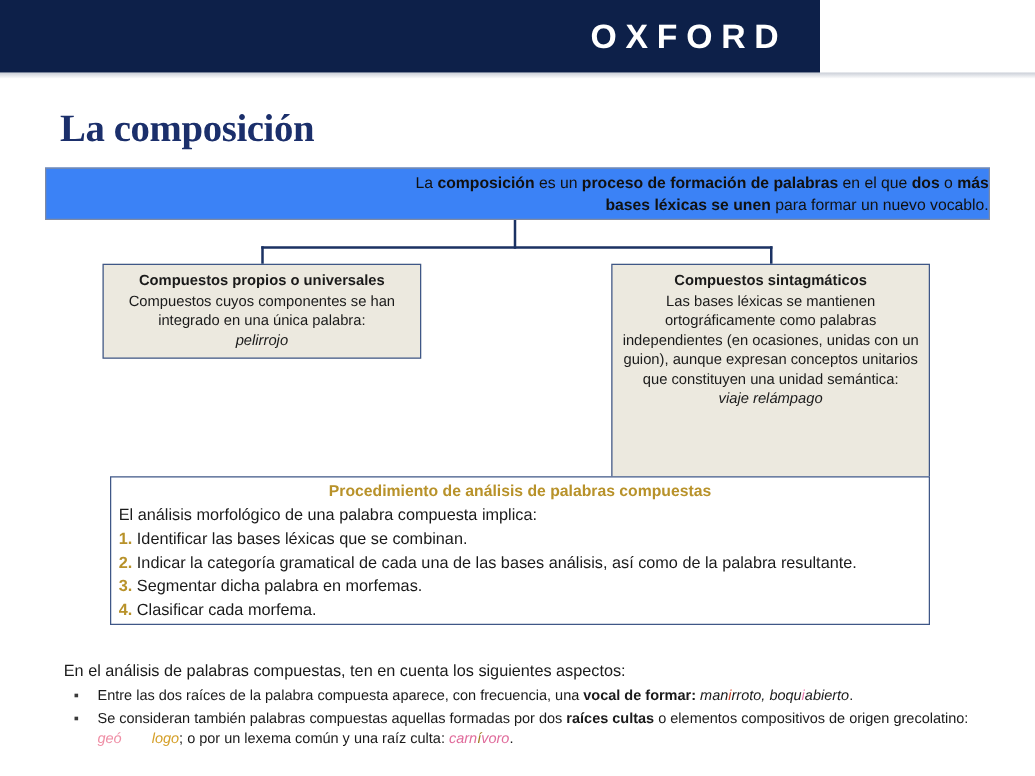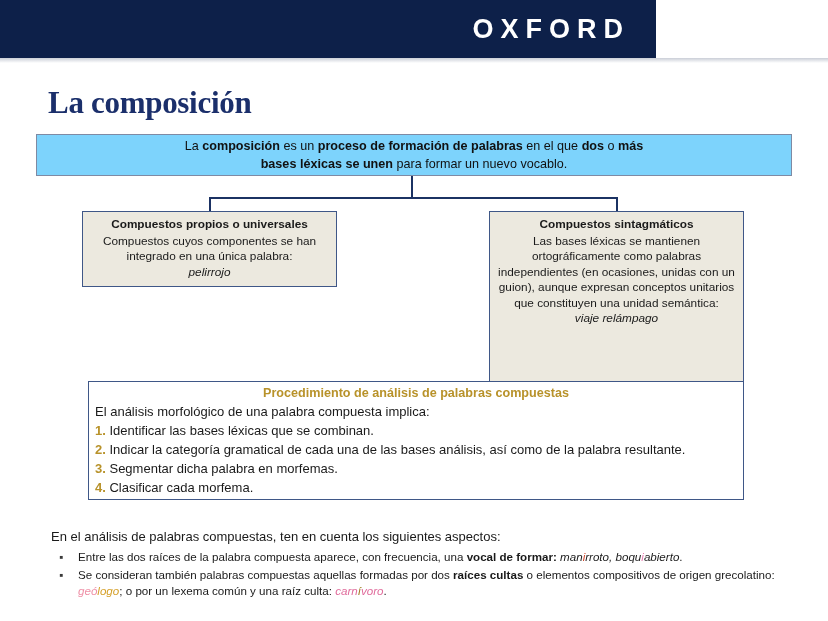--- a/index.html
+++ b/index.html
@@ -54,26 +54,26 @@
     letter-spacing: -0.3px;
   }
 
   
   .definition-box {
     position: absolute;
     left: 36px;
     top: 134px;
     width: 756px;
     height: 42px;
-    background: #7dd3fc;
+    background: #3b82f6;
     border: 1px solid #7f8aa3;
     box-sizing: border-box;
     display: flex;
     flex-direction: column;
-    align-items: center;
+    align-items: flex-end;
     justify-content: center;
     text-align: center;
     font-size: 12.6px;
     line-height: 18px;
     color: #111111;
   }
   .definition-box b { font-weight: 700; }
 
   
   .conn { position: absolute; background: #1b3263; }
@@ -169,21 +169,21 @@
     top: 0;
     font-size: 11.6px;
     line-height: 16.5px;
     color: #3a3a3a;
   }
   .note-item b { font-weight: 700; }
   .it { font-style: italic; }
   .c-red  { color: #d2452a; font-style: italic; }
   .c-pink { color: #e87ab0; font-style: italic; }
   .c-salmon { color: #ef8fa6; font-style: italic; }
-  .c-gold { color: #d5a02a; font-style: italic; }
+  .c-gold { color: #d5a02a; font-style: italic; margin-left: 24px; }
   .c-rose { color: #e06b9b; font-style: italic; }
   .c-dark-gold { color: #9c7a1e; font-style: italic; }
 </style>
 </head>
 <body>
 
 <div class="header-bar">
   <div class="brand-logo">OXFORD</div>
 </div>
 <div class="header-shadow"></div>

